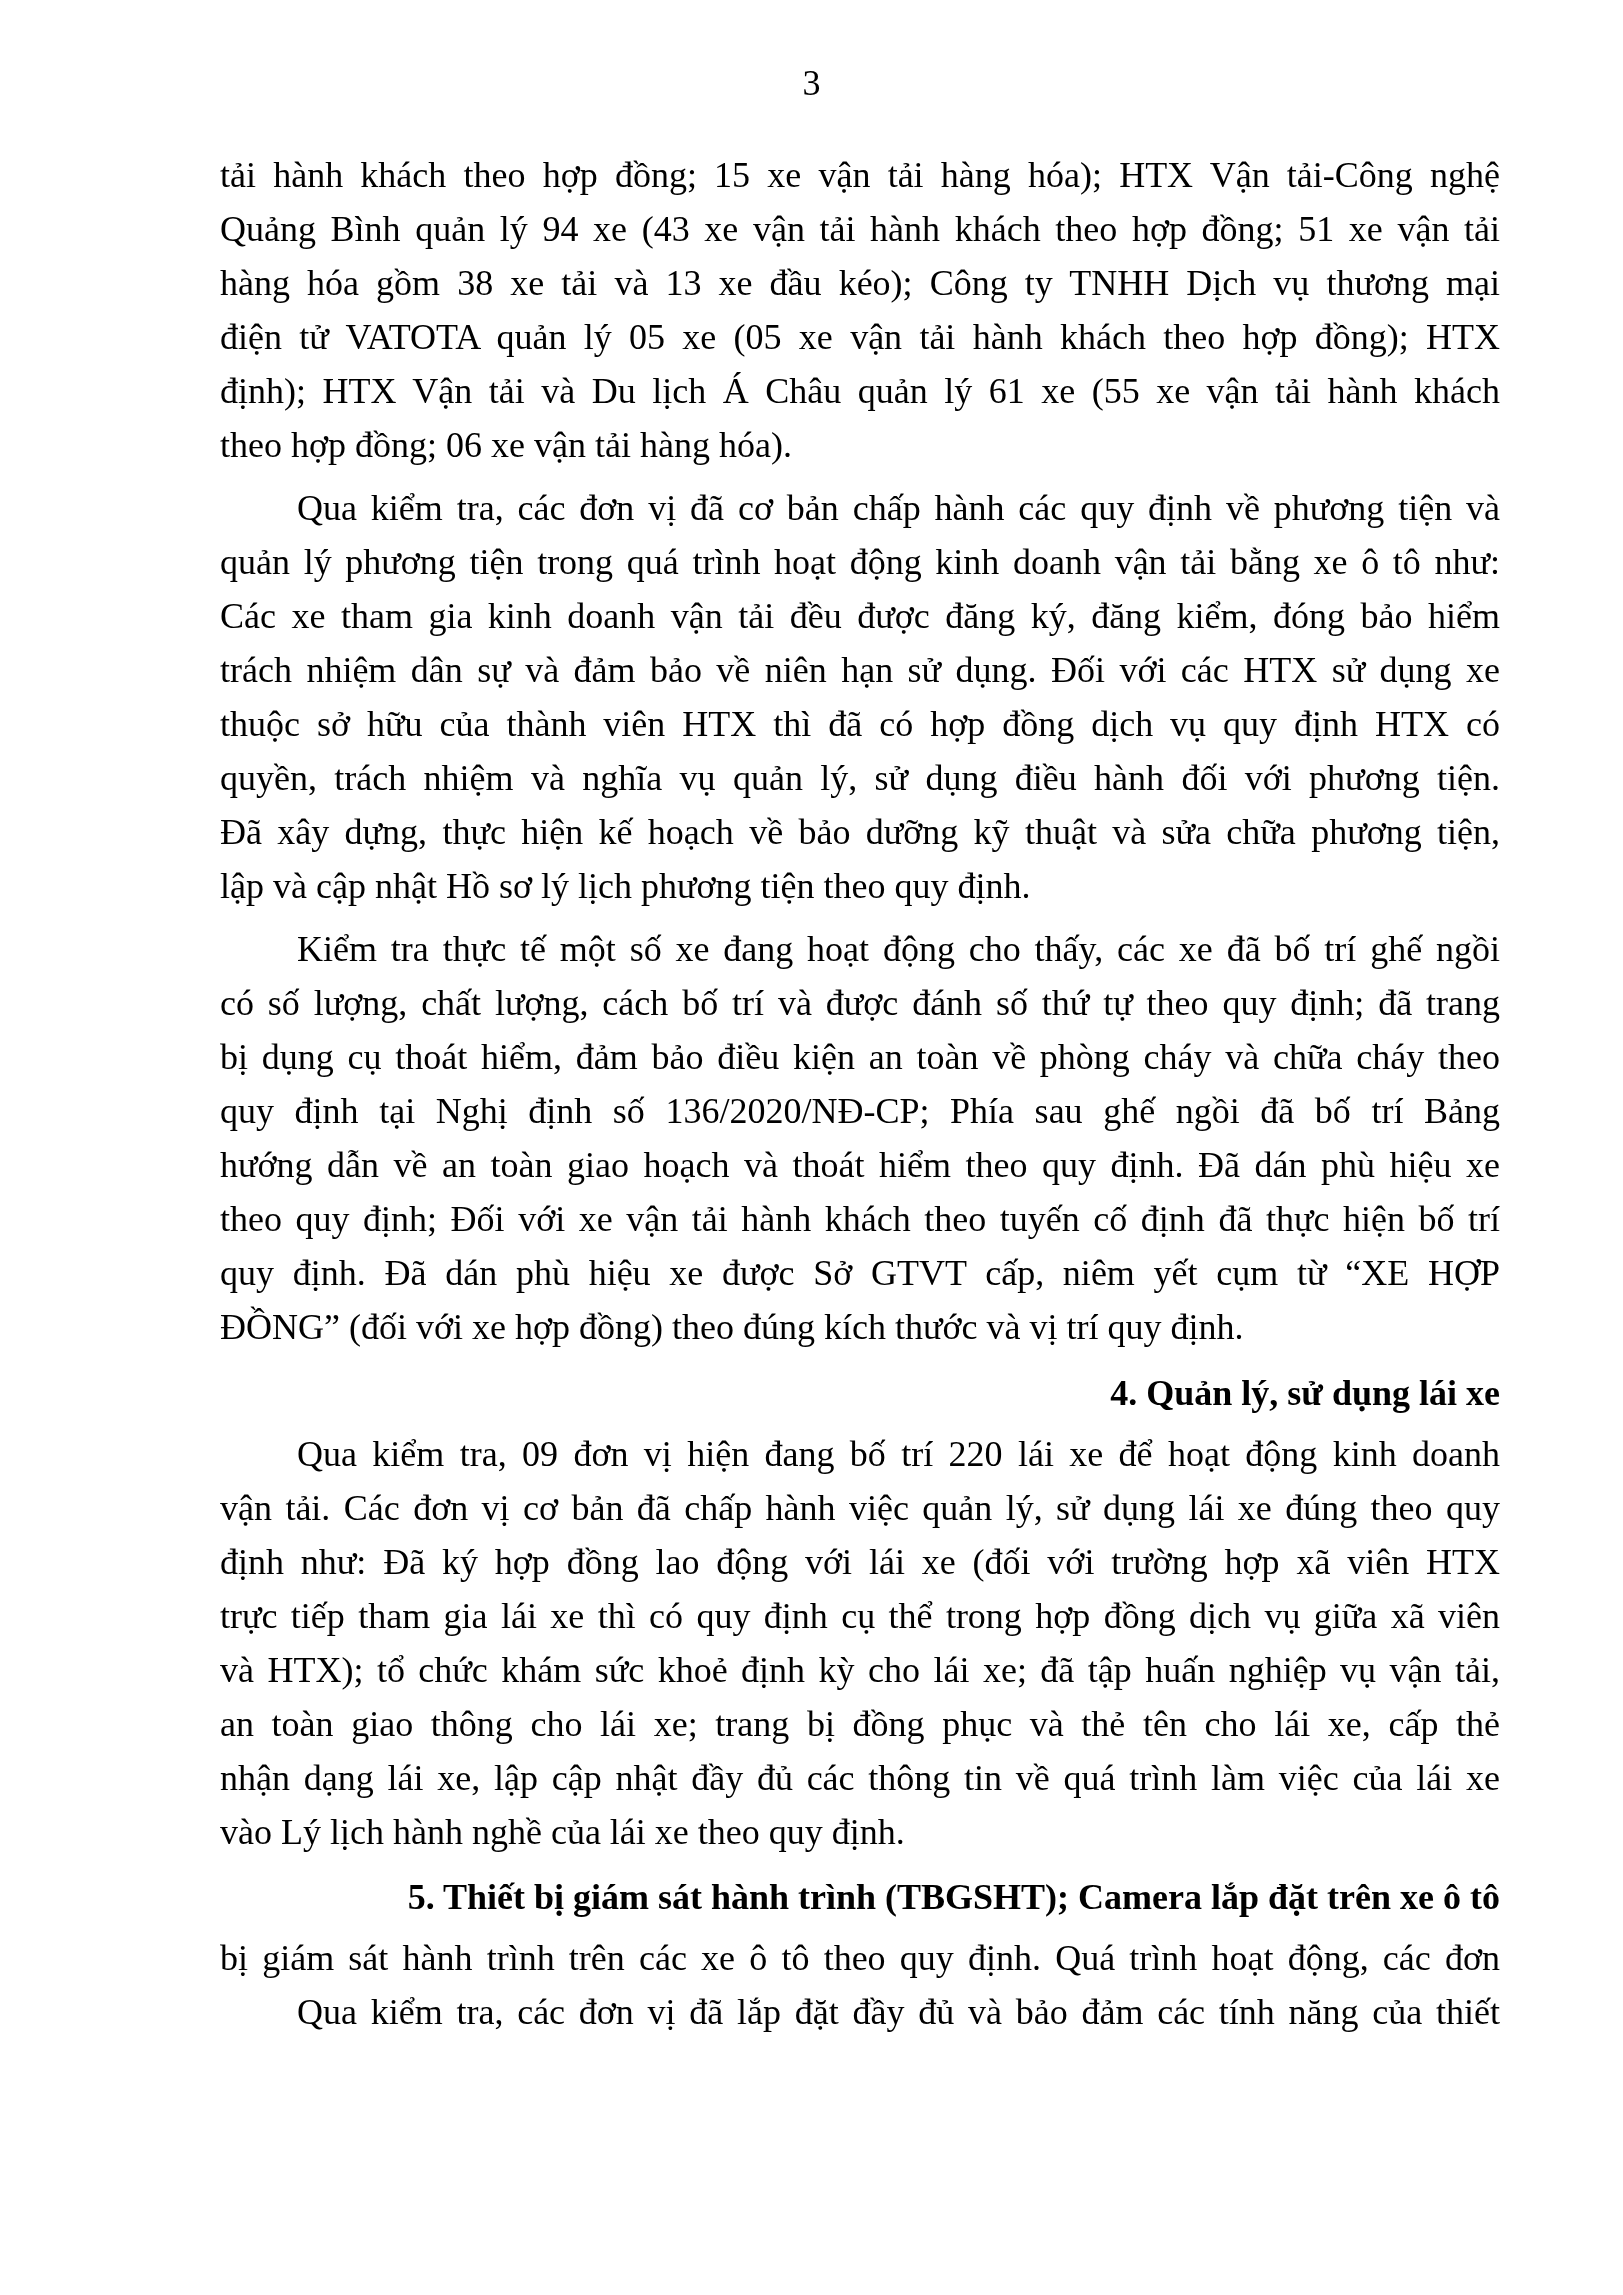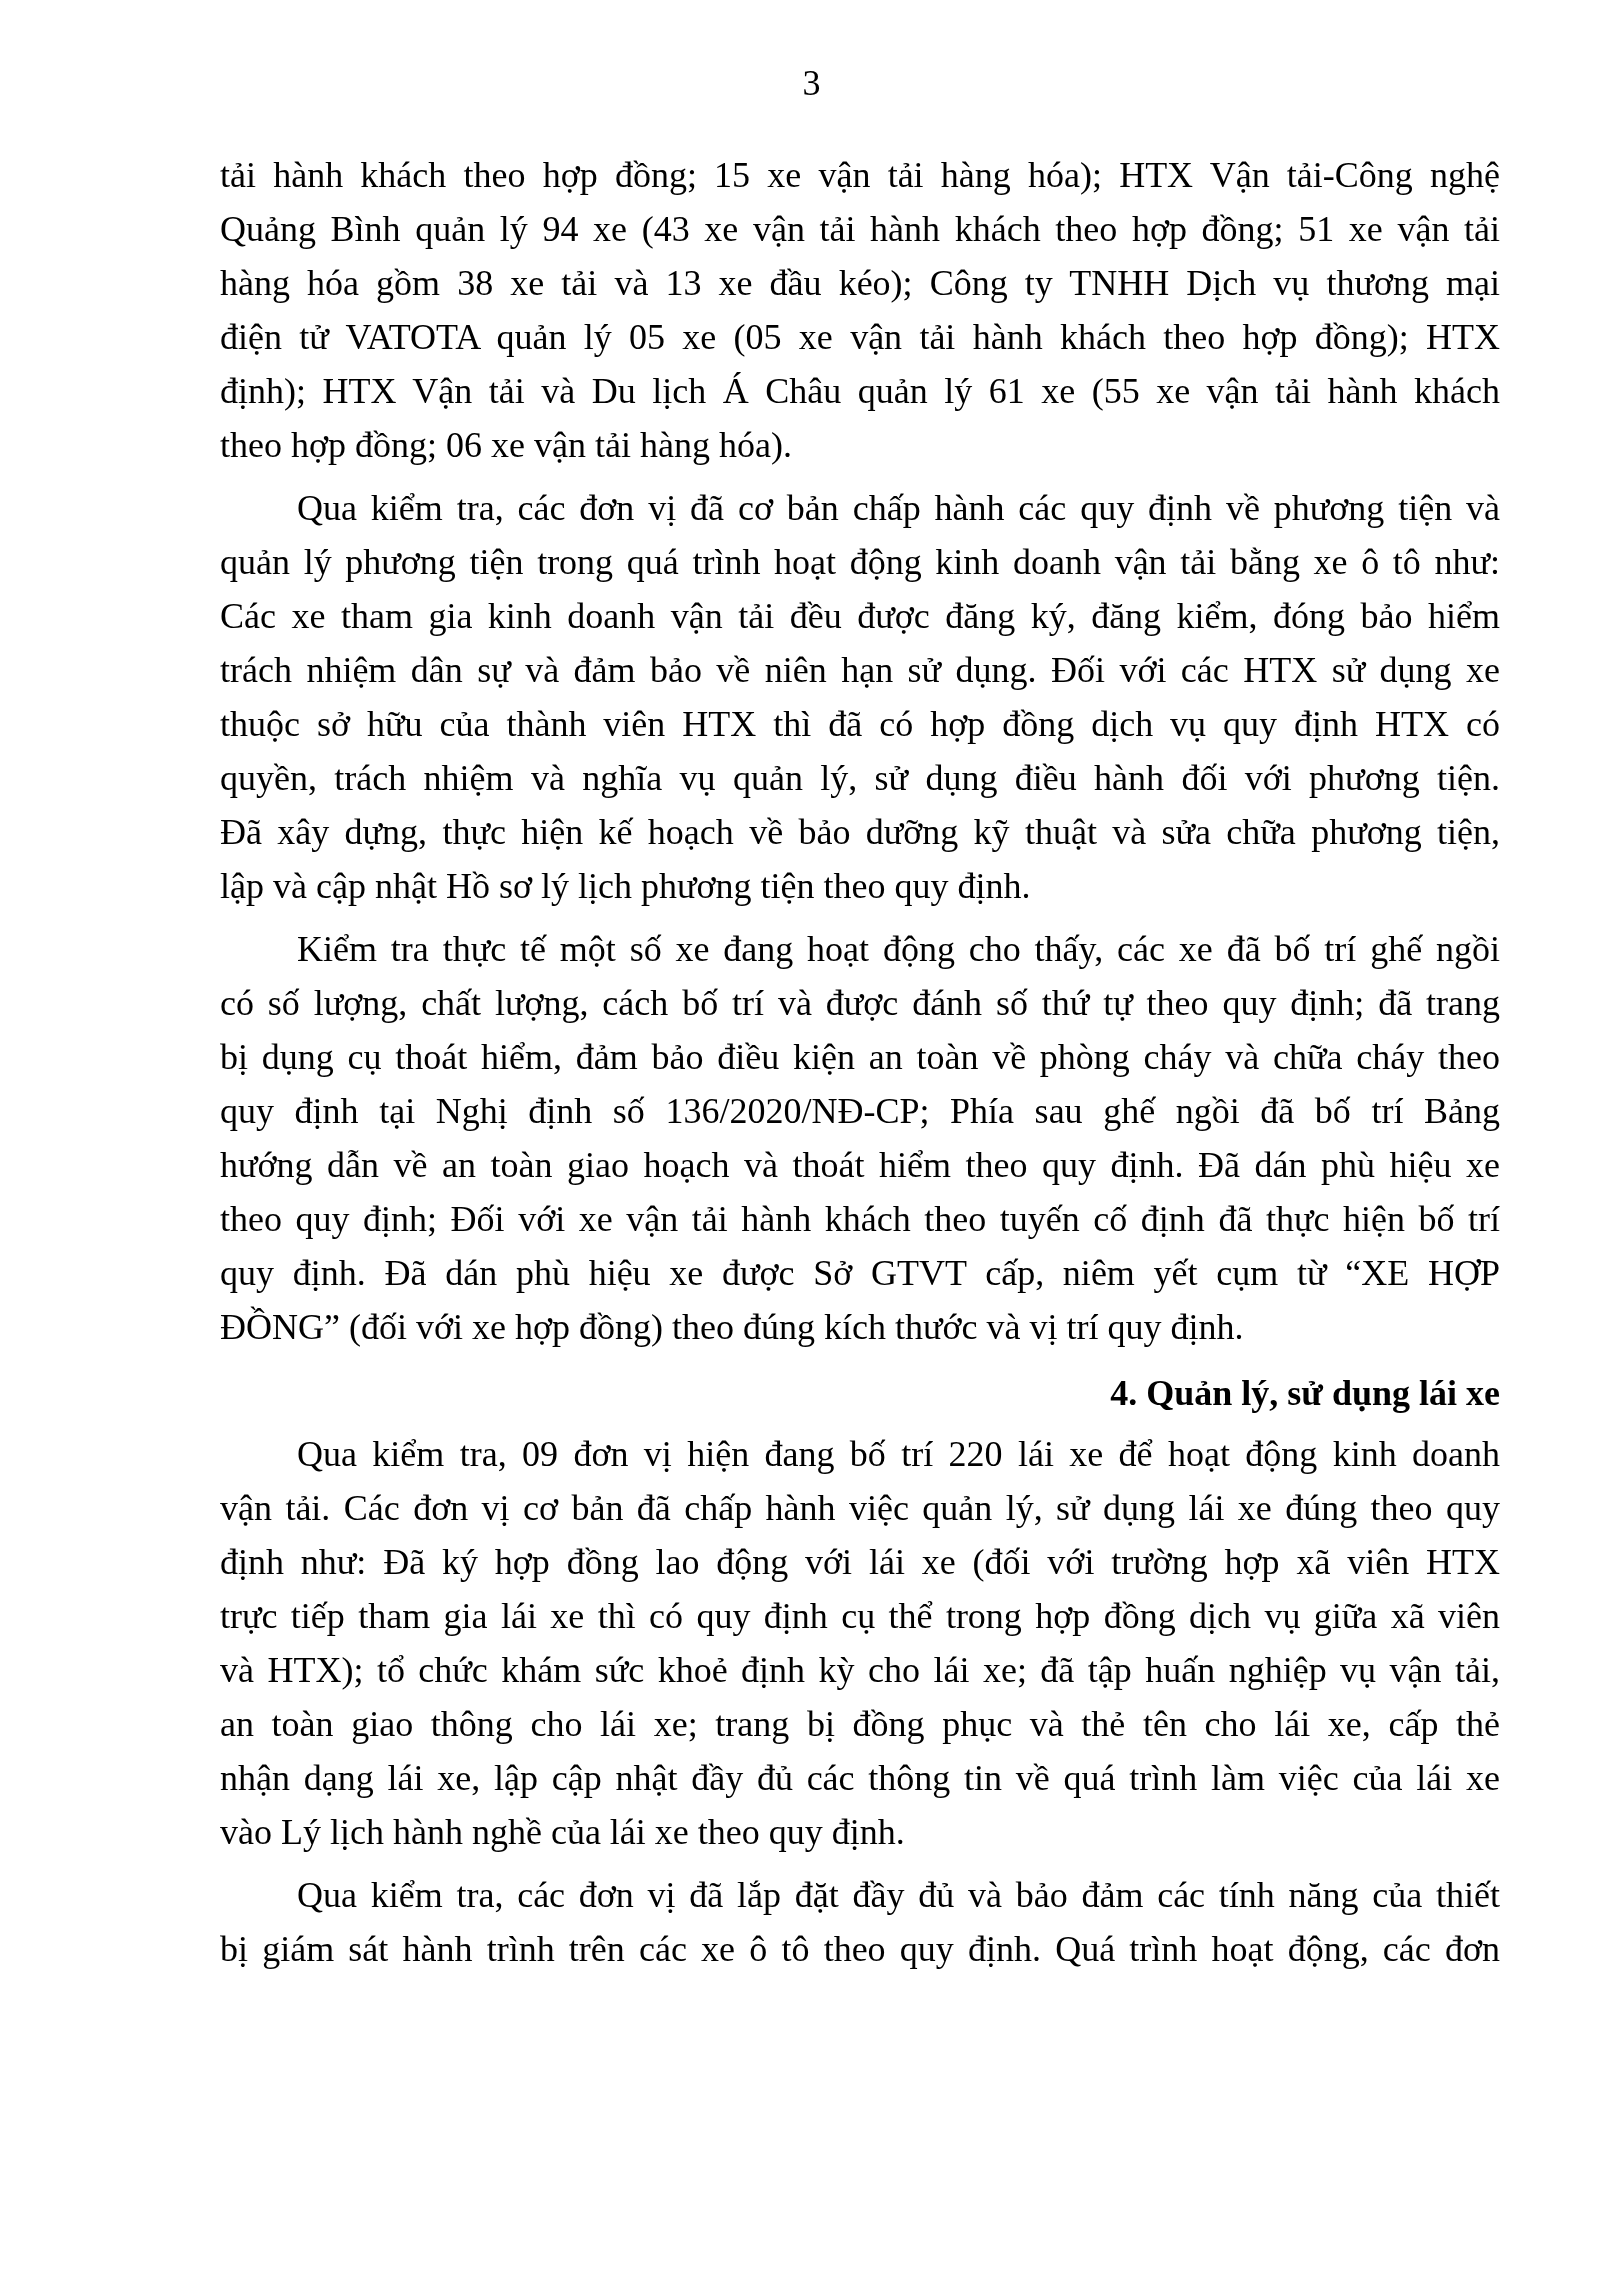--- a/index.html
+++ b/index.html
@@ -106,21 +106,22 @@
       <span class="ln ind">Qua kiểm tra, 09 đơn vị hiện đang bố trí 220 lái xe để hoạt động kinh doanh</span>
       <span class="ln">vận tải. Các đơn vị cơ bản đã chấp hành việc quản lý, sử dụng lái xe đúng theo quy</span>
       <span class="ln">định như: Đã ký hợp đồng lao động với lái xe (đối với trường hợp xã viên HTX</span>
       <span class="ln">trực tiếp tham gia lái xe thì có quy định cụ thể trong hợp đồng dịch vụ giữa xã viên</span>
       <span class="ln">và HTX); tổ chức khám sức khoẻ định kỳ cho lái xe; đã tập huấn nghiệp vụ vận tải,</span>
       <span class="ln">an toàn giao thông cho lái xe; trang bị đồng phục và thẻ tên cho lái xe, cấp thẻ</span>
       <span class="ln">nhận dạng lái xe, lập cập nhật đầy đủ các thông tin về quá trình làm việc của lái xe</span>
       <span class="ln end">vào Lý lịch hành nghề của lái xe theo quy định.</span>
     </div>
 
+    <div class="heading">5. Thiết bị giám sát hành trình (TBGSHT); Camera lắp đặt trên xe ô tô</div>
 
     <div class="para">
+      <span class="ln">bị giám sát hành trình trên các xe ô tô theo quy định. Quá trình hoạt động, các đơn</span>
       <span class="ln ind">Qua kiểm tra, các đơn vị đã lắp đặt đầy đủ và bảo đảm các tính năng của thiết</span>
-      <span class="ln">bị giám sát hành trình trên các xe ô tô theo quy định. Quá trình hoạt động, các đơn</span>
     </div>
 
   </div>
 </div>
 
 
 </body></html>

